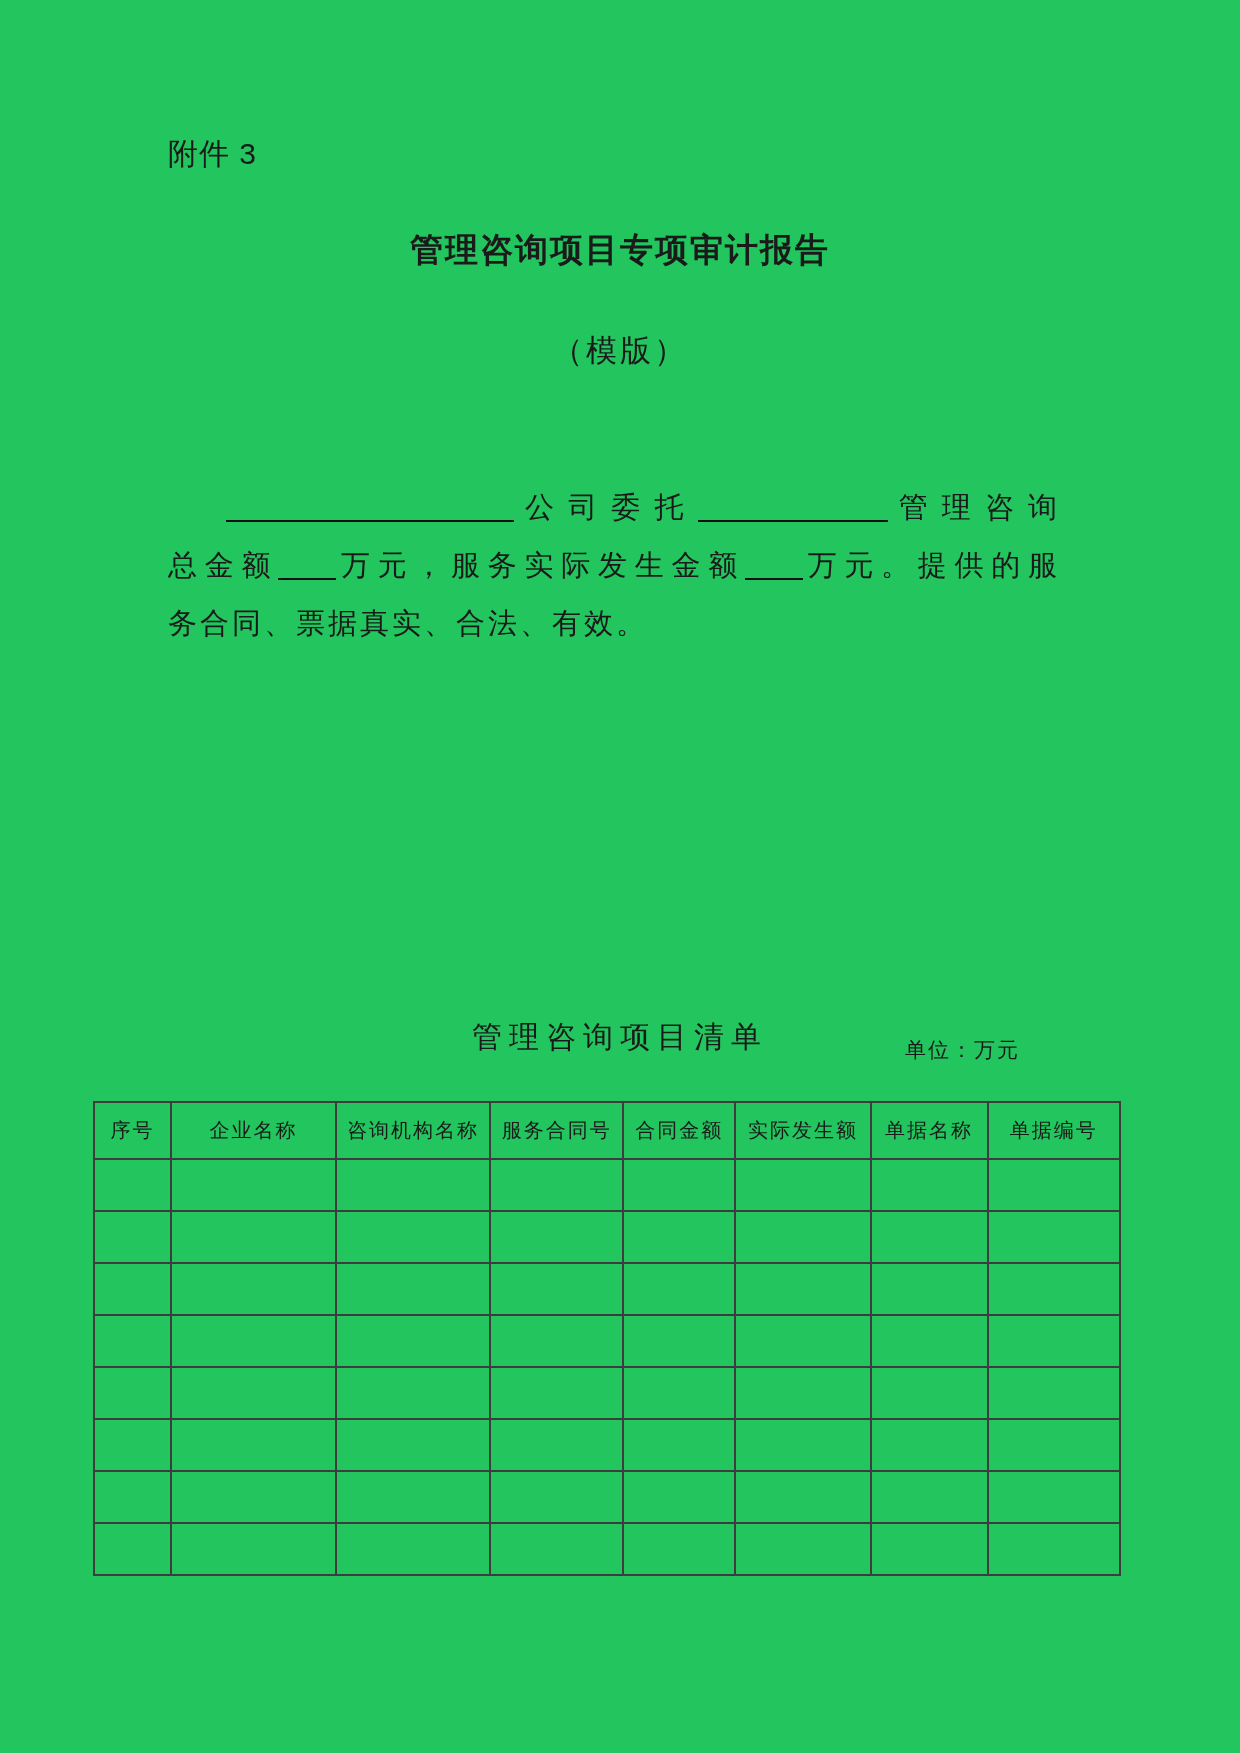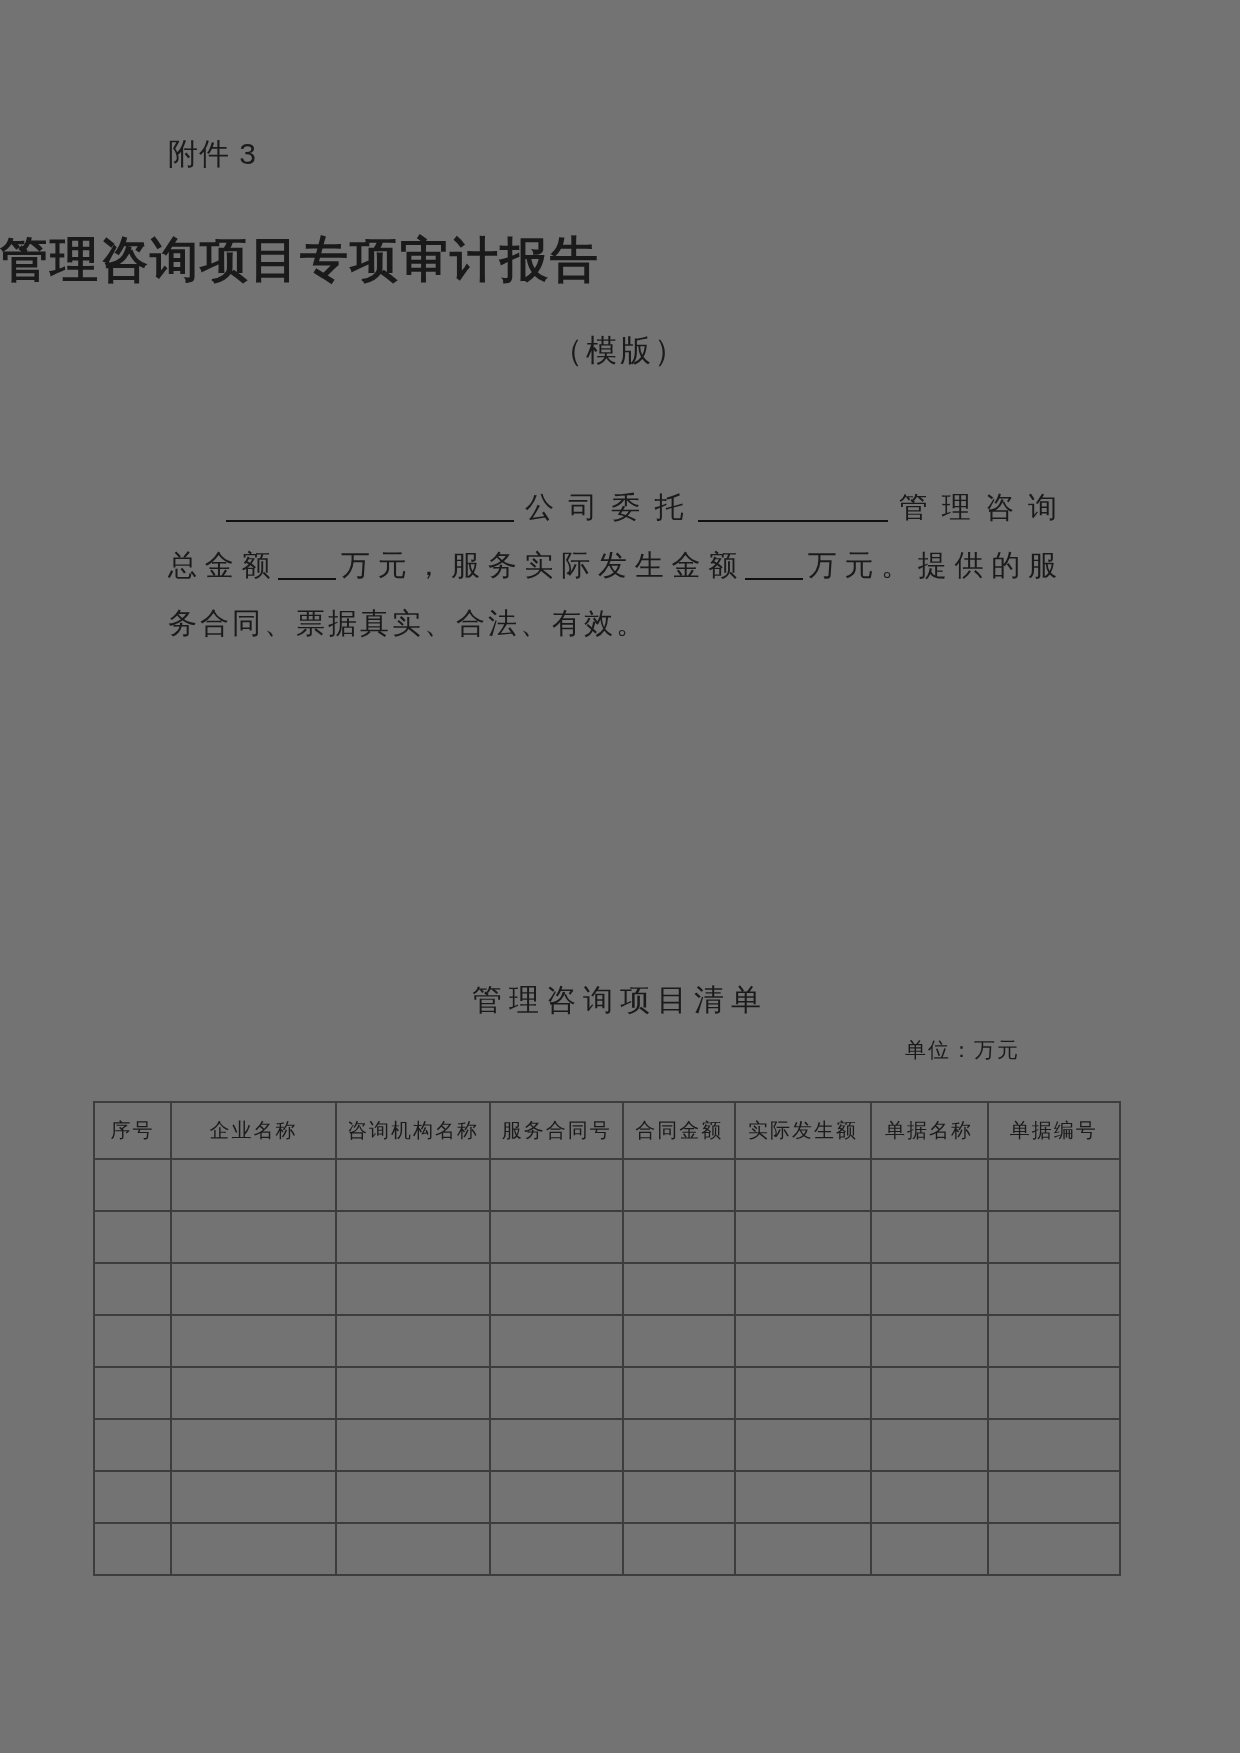--- a/index.html
+++ b/index.html
@@ -1,42 +1,42 @@
 <!DOCTYPE html>
 <html><head>
 <meta charset="utf-8">
 <style>
   html, body { margin: 0; padding: 0; background: #888; }
   .page {
     position: relative;
     width: 1240px;
     height: 1753px;
     margin: 0 auto;
-    background: #737373;
+    background: #22c55e;
     color: #1a1a1a;
     font-family: "Liberation Serif", "DejaVu Serif", serif;
     overflow: hidden;
   }
   .attachment {
     position: absolute;
     left: 168px;
     top: 134px;
     font-family: "Liberation Sans", "DejaVu Sans", sans-serif;
     font-size: 30px;
     letter-spacing: 1px;
   }
   .title {
     position: absolute;
     top: 228px;
     left: 0;
     width: 100%;
-    text-align: left;
+    text-align: center;
     font-family: Liberation Sans, sans-serif;
     font-weight: bold;
-    font-size: 48px;
+    font-size: 33px;
     letter-spacing: 2px;
   }
   .subtitle {
     position: absolute;
     top: 330px;
     left: 0;
     width: 100%;
     text-align: center;
     font-size: 31px;
     letter-spacing: 3px;
@@ -57,21 +57,21 @@
     text-align-last: justify;
   }
   .blank {
     display: inline-block;
     height: 2.5px;
     background: #111;
     vertical-align: -5px;
   }
   .section-title {
     position: absolute;
-    top: 980px;
+    top: 1017px;
     left: 0;
     width: 100%;
     text-align: center;
     font-size: 30px;
     letter-spacing: 7px;
   }
   .unit-note {
     position: absolute;
     top: 1036px;
     right: 220px;

